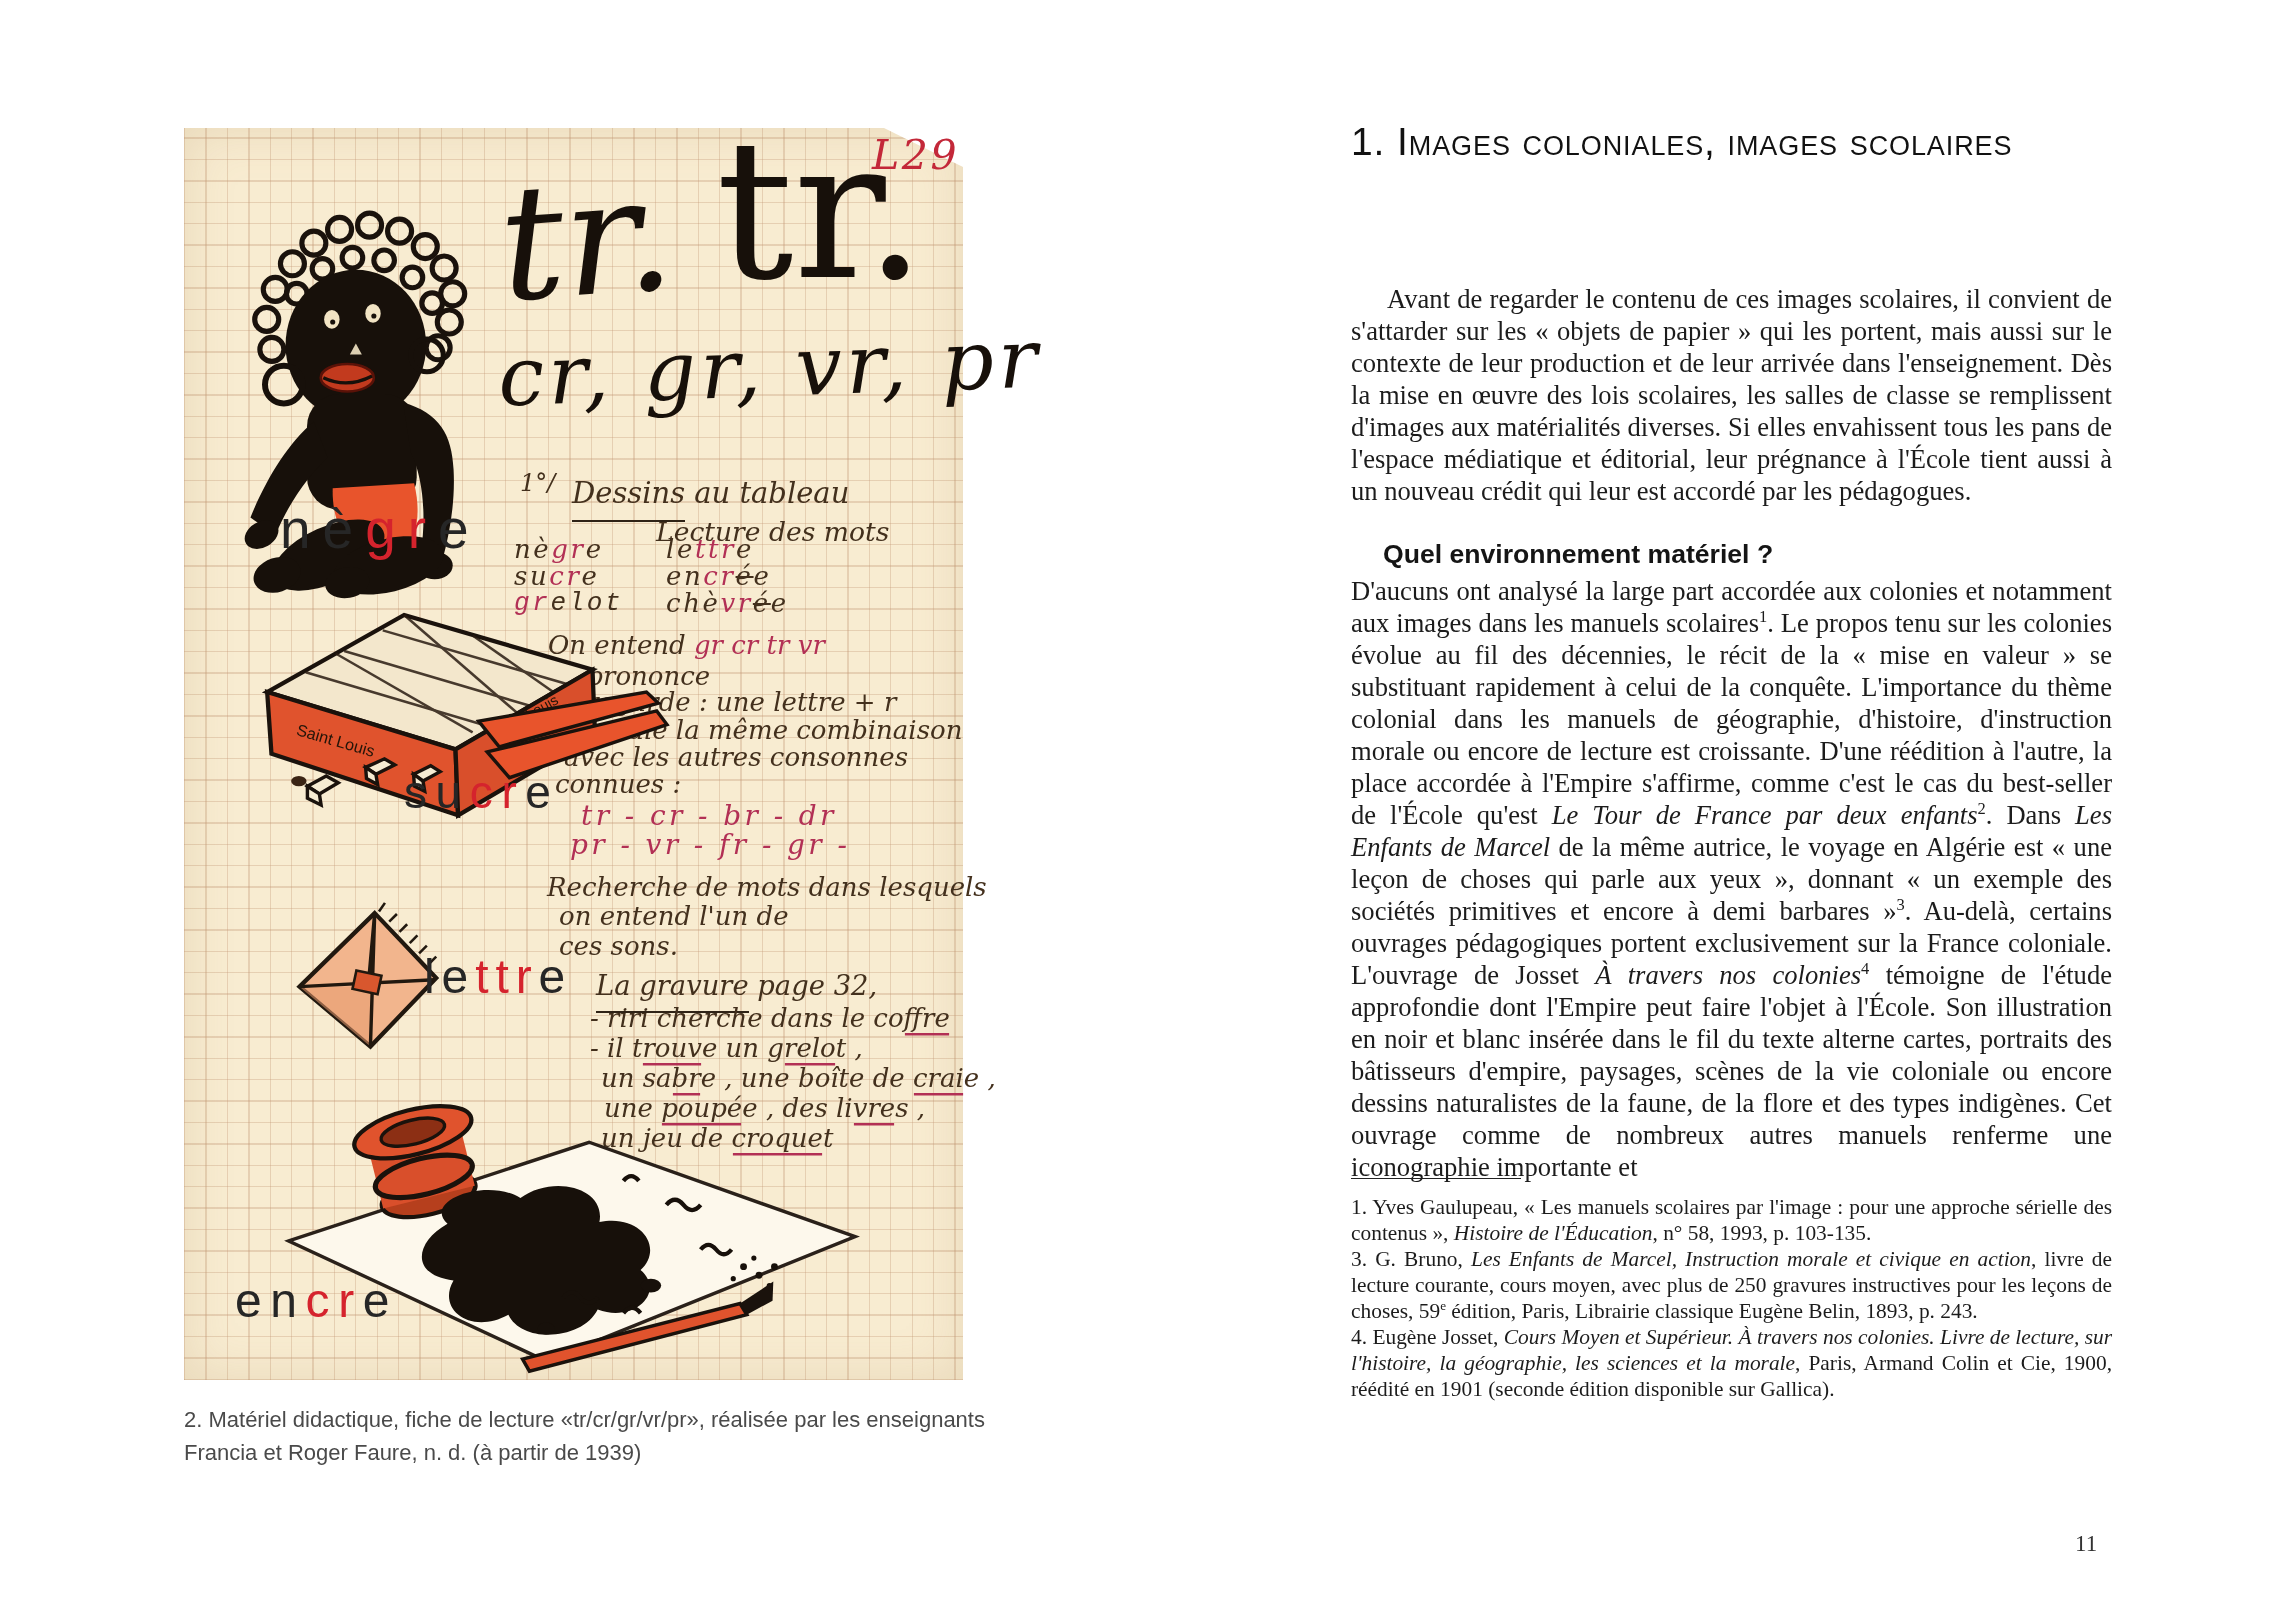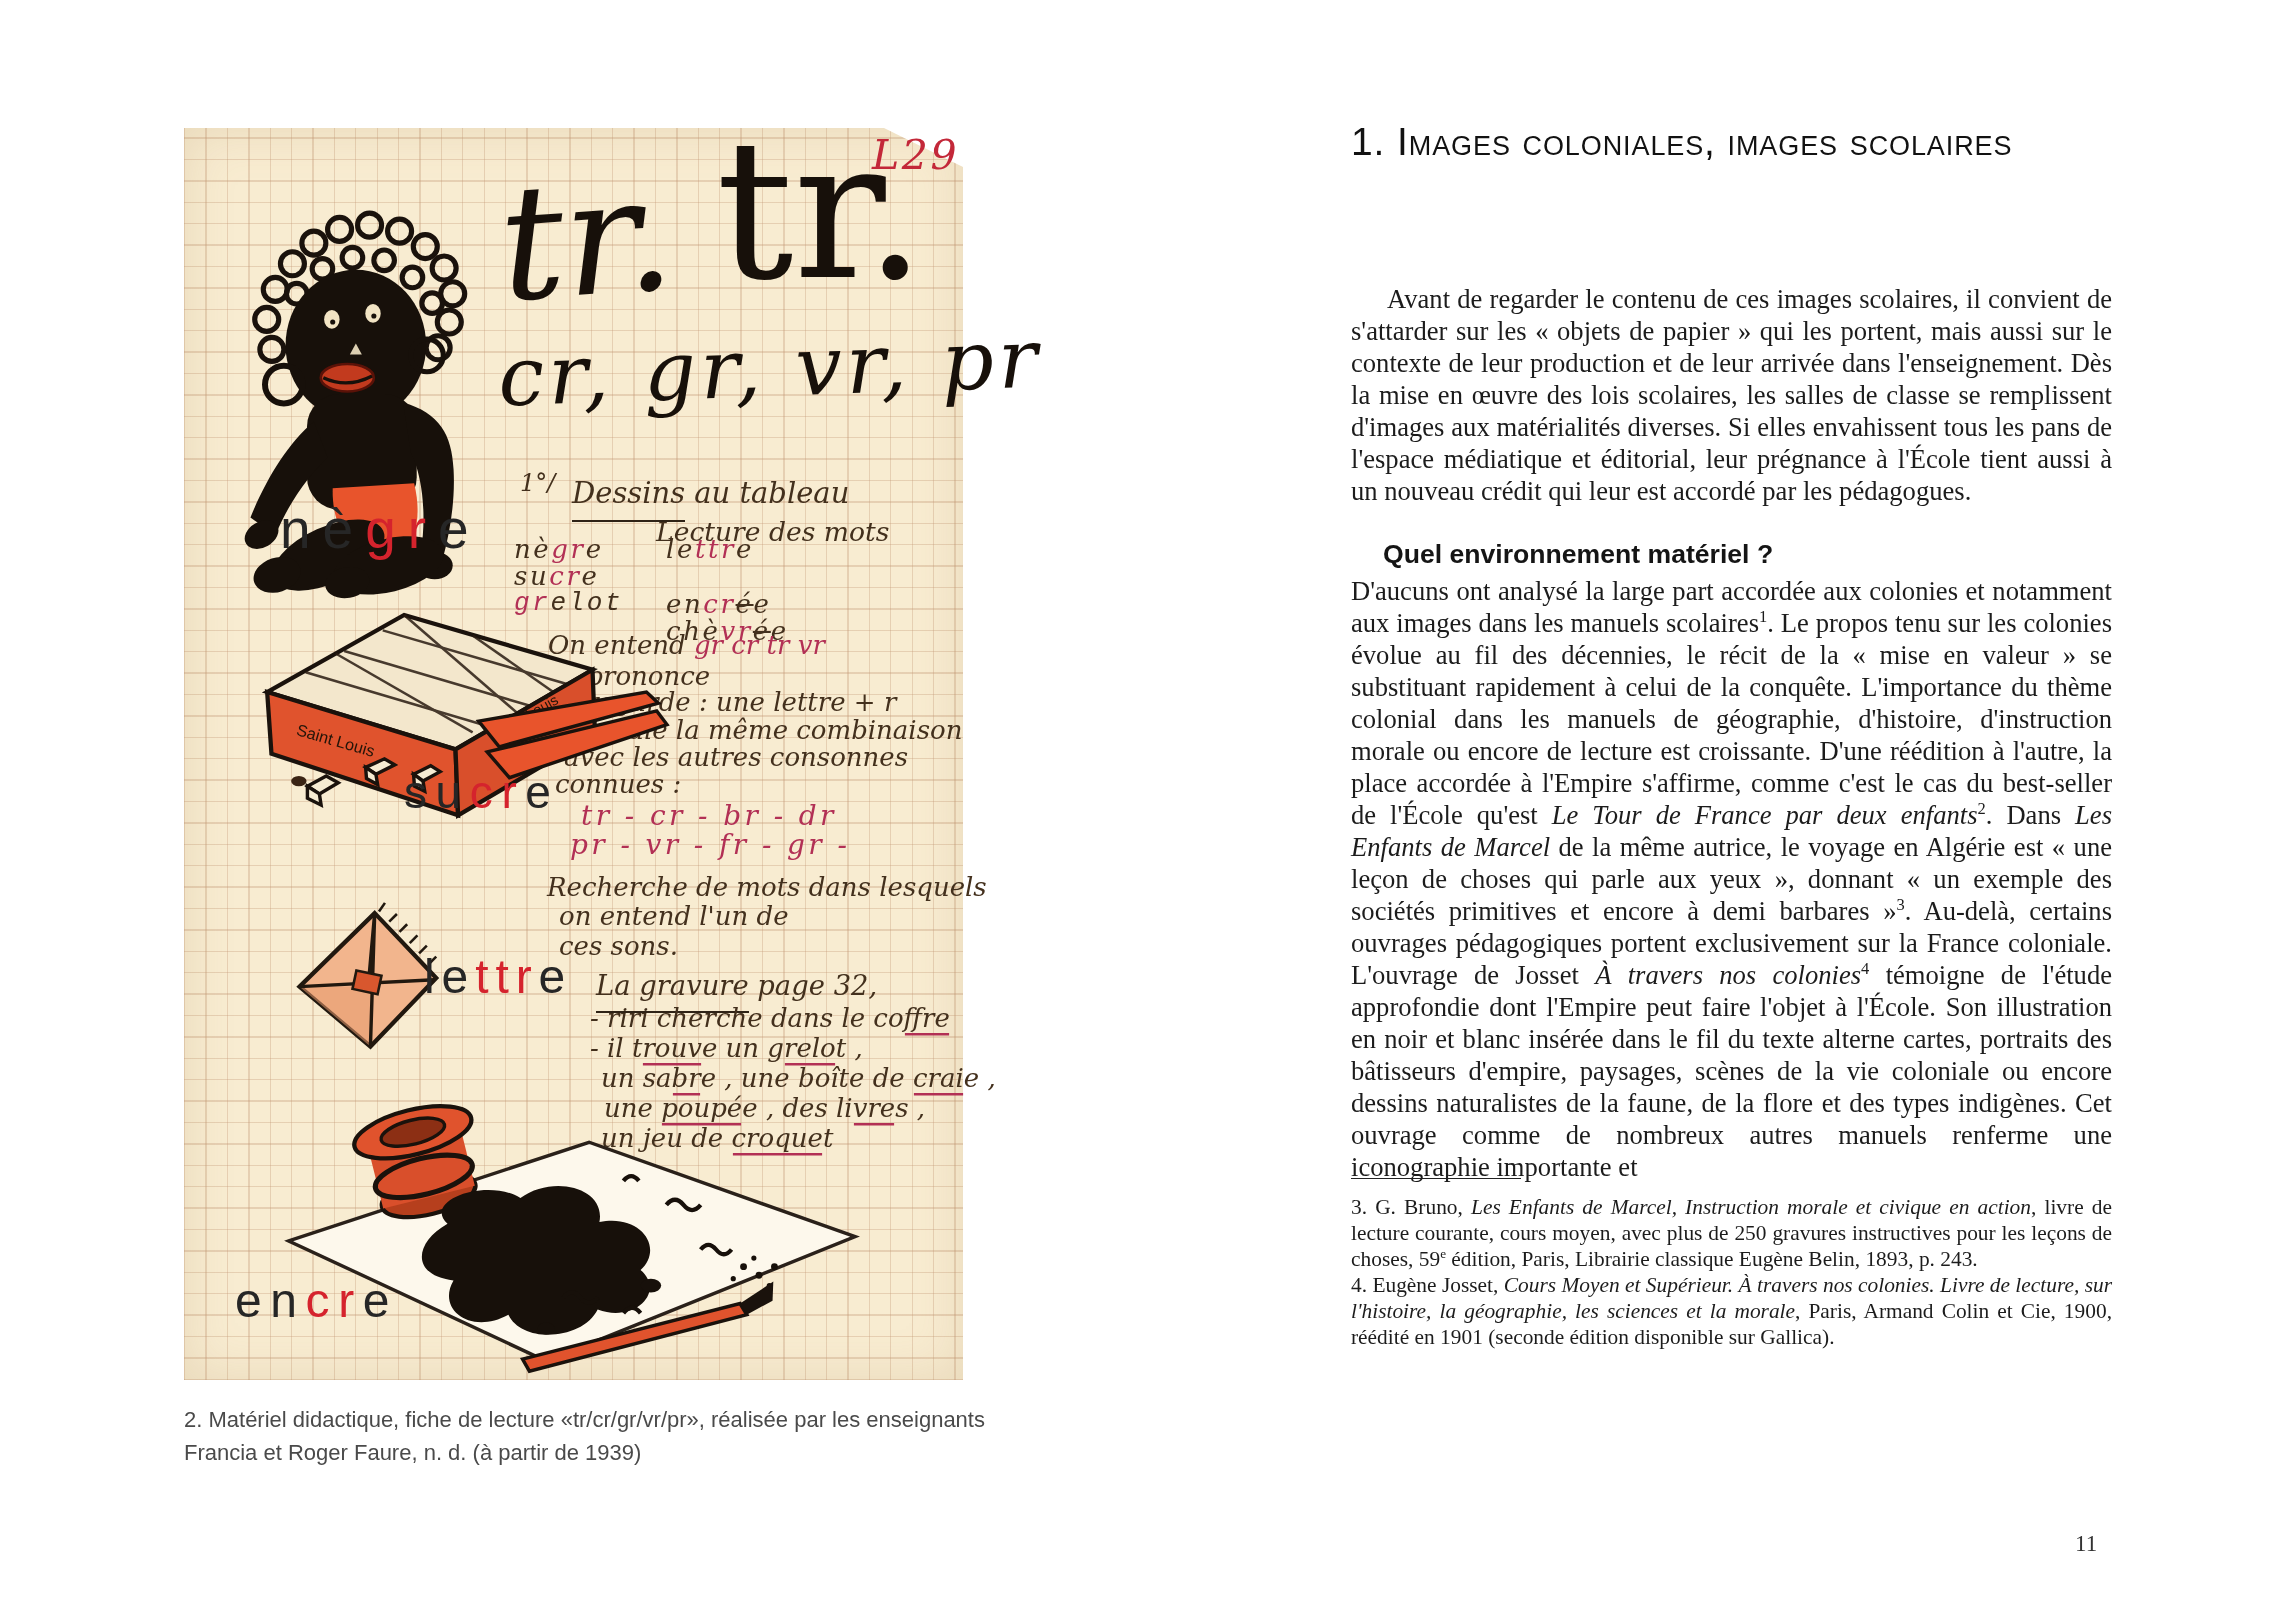--- a/index.html
+++ b/index.html
@@ -123,21 +123,21 @@
   <div class="abs hand" style="left:388px;top:348px;font-size:29px;"><span class="s-u">Dessins</span><span>  au tableau</span></div>
   <div class="abs hand" style="left:472px;top:388px;font-size:26.6px;">Lecture des mots</div>
 
   <div class="abs" style="left:330px;top:408px;">
     <div class="hand" style="line-height:27px;letter-spacing:2.6px;"><span>nè</span><span class="s-red">gr</span><span>e</span></div>
     <div class="hand" style="line-height:27px;letter-spacing:2.6px;"><span>su</span><span class="s-red">cr</span><span>e</span></div>
     <div class="hand" style="line-height:27px;letter-spacing:2.6px;font-family:Liberation Mono, monospace;"><span class="s-red">gr</span><span>elot</span></div>
   </div>
   <div class="abs" style="left:482px;top:408px;">
     <div class="hand" style="line-height:27px;letter-spacing:2.6px;"><span>le</span><span class="s-red">ttr</span><span>e</span></div>
-    <div class="hand" style="line-height:27px;letter-spacing:2.6px;margin-top:28px;"><span>en</span><span class="s-red">cr</span><span class="s-strike">é</span><span>e</span></div>
+    <div class="hand" style="line-height:27px;letter-spacing:2.6px;"><span>en</span><span class="s-red">cr</span><span class="s-strike">é</span><span>e</span></div>
     <div class="hand" style="line-height:27px;letter-spacing:2.6px;"><span>chè</span><span class="s-red">vr</span><span class="s-strike">é</span><span>e</span></div>
   </div>
 
   <div class="abs hand" style="left:364px;top:502px;"><span>On entend </span><span class="s-red">gr</span><span>   </span><span class="s-red">cr</span><span>   </span><span class="s-red">tr</span><span>   </span><span class="s-red">vr</span></div>
   <div class="abs hand" style="left:356px;top:533px;"><span>On prononce</span></div>
   <div class="abs hand" style="left:356px;top:559px;"><span>On regarde : une lettre + r</span></div>
   <div class="abs hand" style="left:356px;top:587px;"><span>On essaie  la même combinaison</span></div>
   <div class="abs hand" style="left:380px;top:614px;"><span>avec  les autres  consonnes</span></div>
   <div class="abs hand" style="left:371px;top:641px;"><span>connues :</span></div>
   <div class="abs hand" style="left:397px;top:671px;font-size:28px;letter-spacing:3.4px;"><span class="s-red">tr - cr - br - dr</span></div>
@@ -244,19 +244,20 @@
 
   <p class="body-par indent" style="top:283px;margin:0;">Avant de regarder le contenu de ces images scolaires, il convient de s'attarder sur les « objets de papier » qui les portent, mais aussi sur le contexte de leur production et de leur arrivée dans l'enseignement. Dès la mise en œuvre des lois scolaires, les salles de classe se remplissent d'images aux matérialités diverses. Si elles envahissent tous les pans de l'espace médiatique et éditorial, leur prégnance à l'École tient aussi à un nouveau crédit qui leur est accordé par les pédagogues.</p>
 
   <div class="subhead">Quel environnement matériel ?</div>
 
   <p class="body-par" style="top:575px;margin:0;"><span>D'aucuns ont analysé la large part accordée aux colonies et notamment aux images dans les manuels scolaires</span><span class="s-sup">1</span><span>. Le propos tenu sur les colonies évolue au fil des décennies, le récit de la « mise en valeur » se substituant rapidement à celui de la conquête. L'importance du thème colonial dans les manuels de géographie, d'histoire, d'instruction morale ou encore de lecture est croissante. D'une réédition à l'autre, la place accordée à l'Empire s'affirme, comme c'est le cas du best-seller de l'École qu'est </span><span class="s-i">Le Tour de France par deux enfants</span><span class="s-sup">2</span><span>. Dans </span><span class="s-i">Les Enfants de Marcel</span><span> de la même autrice, le voyage en Algérie est « une leçon de choses qui parle aux yeux », donnant « un exemple des sociétés primitives et encore à demi barbares »</span><span class="s-sup">3</span><span>. Au-delà, certains ouvrages pédagogiques portent exclusivement sur la France coloniale. L'ouvrage de Josset </span><span class="s-i">À travers nos colonies</span><span class="s-sup">4</span><span> témoigne de l'étude approfondie dont l'Empire peut faire l'objet à l'École. Son illustration en noir et blanc insérée dans le fil du texte alterne cartes, portraits des bâtisseurs d'empire, paysages, scènes de la vie coloniale ou encore dessins naturalistes de la faune, de la flore et des types indigènes. Cet ouvrage comme de nombreux autres manuels renferme une iconographie importante et</span></p>
 
   <div class="fnrule"></div>
 
   <div class="footnotes">
+    <p><span>1. Yves Gaulupeau, « Les manuels scolaires par l'image : pour une approche sérielle des contenus », </span><span class="s-i">Histoire de l'Éducation</span><span>, n° 58, 1993, p. 103-135.</span></p>
     <p><span>3. G. Bruno, </span><span class="s-i">Les Enfants de Marcel, Instruction morale et civique en action</span><span>, livre de lecture courante, cours moyen, avec plus de 250 gravures instructives pour les leçons de choses, 59</span><span class="s-sup">e</span><span> édition, Paris, Librairie classique Eugène Belin, 1893, p. 243.</span></p>
     <p><span>4. Eugène Josset, </span><span class="s-i">Cours Moyen et Supérieur. À travers nos colonies. Livre de lecture, sur l'histoire, la géographie, les sciences et la morale</span><span>, Paris, Armand Colin et Cie, 1900, réédité en 1901 (seconde édition disponible sur Gallica).</span></p>
   </div>
 </div>
 
 <div class="page-num">11</div>
 
 
 </body></html>

